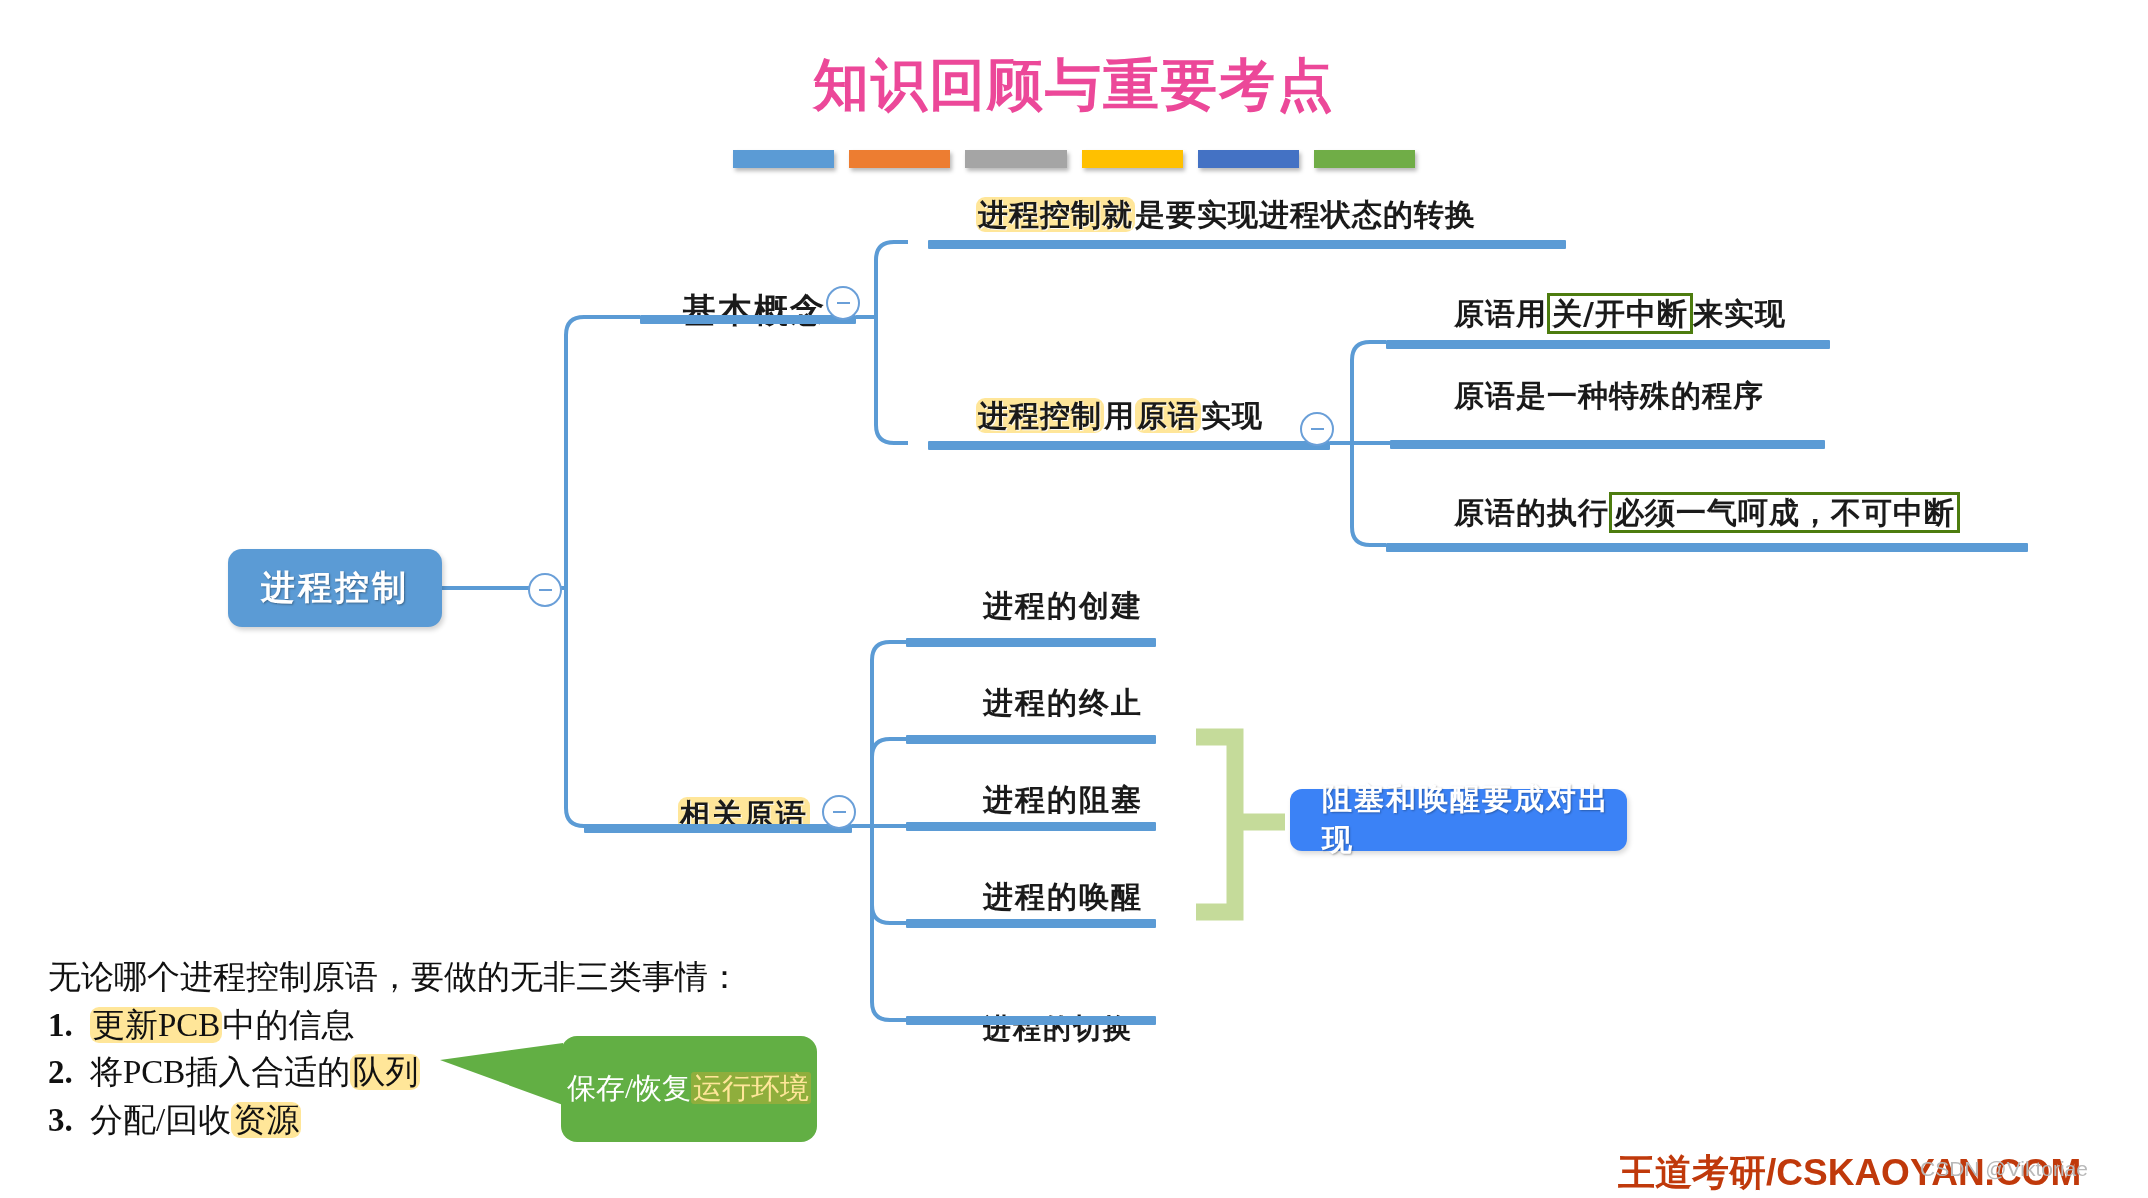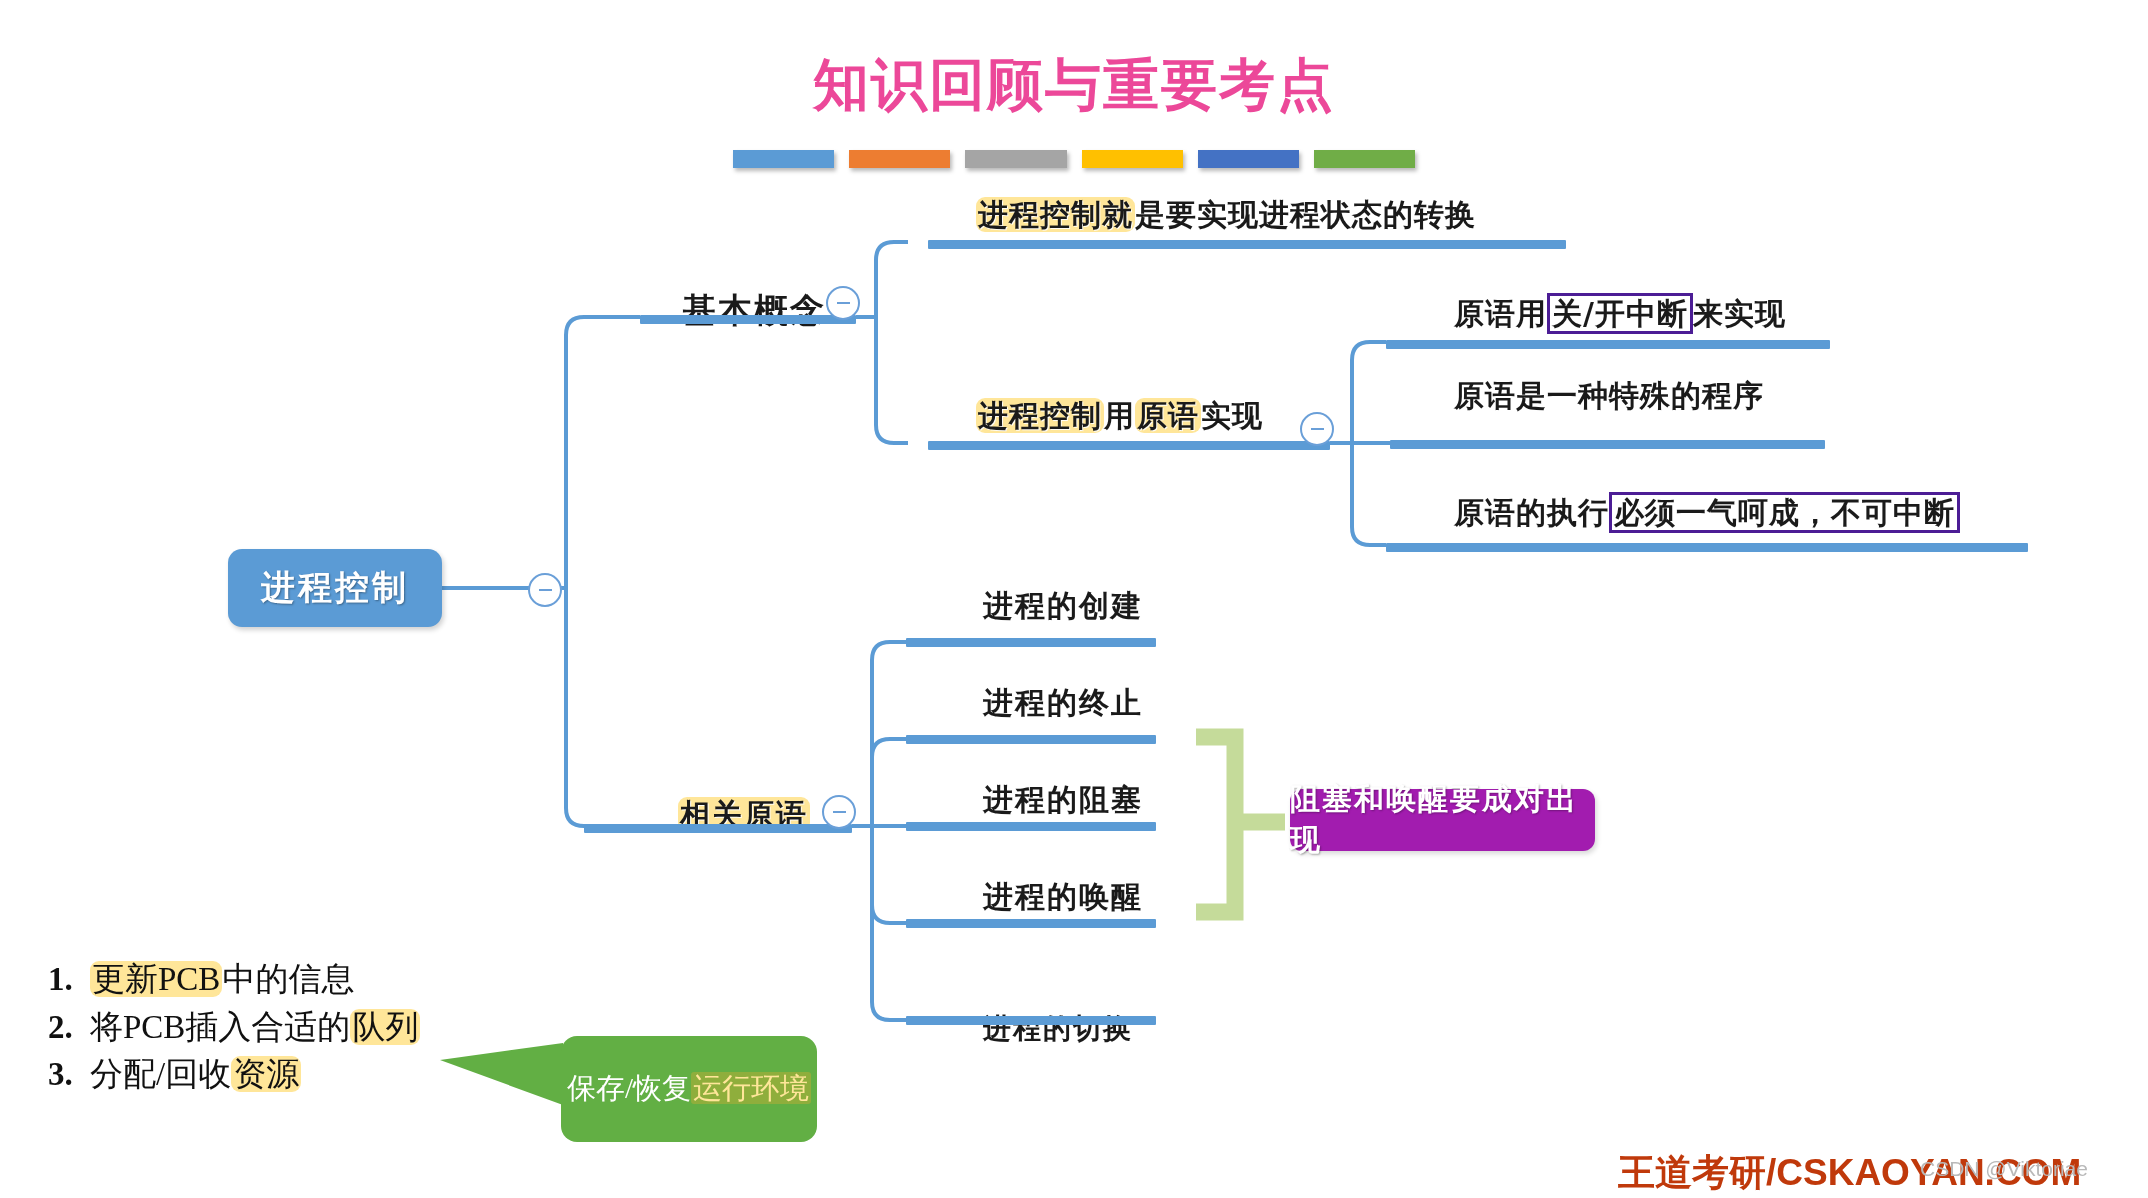--- a/index.html
+++ b/index.html
@@ -23,21 +23,21 @@
   }
 
   
   .node-text{
     font-family:"DejaVu Sans","Liberation Sans",sans-serif;
     font-weight:700;color:#1a1a1a;white-space:nowrap;
     text-shadow:1px 1px 0 rgba(255,255,255,.9);
     padding-left:48px;
   }
   .hl{background:#FFE699;border-radius:9px;padding:0 2px;box-decoration-break:clone;}
-  .redbox{border:3px solid #4c1d95;padding:0 2px;}
+  .redbox{border:3px solid #4d7c0f;padding:0 2px;}
   .underline{
     background:#5B9BD5;height:9px;border-radius:1px;
   }
 
   
   #root-node{
     left:228px;top:549px;width:214px;height:78px;
     background:#5B9BD5;border-radius:14px;
     display:flex;align-items:center;justify-content:center;
     color:#ffffff;font-size:34px;font-weight:700;letter-spacing:3px;
@@ -62,26 +62,27 @@
     font-family:"Liberation Serif","DejaVu Serif",serif;
     font-size:33px;color:#111;line-height:1.38;
   }
   #bottom-list .lead{white-space:nowrap;}
   #bottom-list ol{margin:0;padding:0;list-style:none;}
   #bottom-list li{white-space:nowrap;margin-top:2px;}
   #bottom-list li .num{display:inline-block;width:42px;font-weight:700;}
 
   
   #pair-callout{
-    left:1290px;top:789px;width:305px;height:62px;background:#a21caf;
+    left:1290px;top:789px;width:305px;height:62px;background:#3b82f6;
     border-radius:12px;display:flex;align-items:center;justify-content:center;
     color:#fff;font-size:30px;font-weight:700;letter-spacing:2px;
     font-family:"DejaVu Sans","Liberation Sans",sans-serif;
     text-shadow:1px 1px 2px rgba(0,0,0,.3);
     box-shadow:2px 3px 5px rgba(0,0,0,.15);
+    padding-left:32px;
   }
   #speech-callout{
     left:561px;top:1036px;width:256px;height:106px;background:#62AF44;
     border-radius:16px;
     font-family:"Liberation Serif","DejaVu Serif",serif;
     color:#ffffff;font-size:29px;line-height:1.28;
     display:flex;flex-direction:column;align-items:center;justify-content:center;
     text-align:center;white-space:nowrap;
   }
   #speech-callout .hl2{background:#8FAE3C;border-radius:9px;padding:0 2px;}
@@ -199,20 +200,21 @@
 
 <div class="abs node-text" style="left:935px;top:877px;font-size:30px;letter-spacing:2px;">进程的唤醒</div>
 <div class="abs underline" style="left:906px;top:919px;width:250px;"></div>
 
 <div class="abs node-text" style="left:935px;top:1010px;font-size:28px;letter-spacing:2px;">进程的切换</div>
 <div class="abs underline" style="left:906px;top:1016px;width:250px;"></div>
 
 <div class="abs" id="pair-callout">阻塞和唤醒要成对出现</div>
 
 <div class="abs" id="bottom-list">
+  <div class="lead">无论哪个进程控制原语，要做的无非三类事情：</div>
   <ol>
     <li>
       <span class="num">1.</span><span></span><span class="hl">更新PCB</span><span>中的信息</span>
     </li>
     <li>
       <span class="num">2.</span><span>将PCB插入合适的</span><span class="hl">队列</span><span></span>
     </li>
     <li>
       <span class="num">3.</span><span>分配/回收</span><span class="hl">资源</span><span></span>
     </li>

